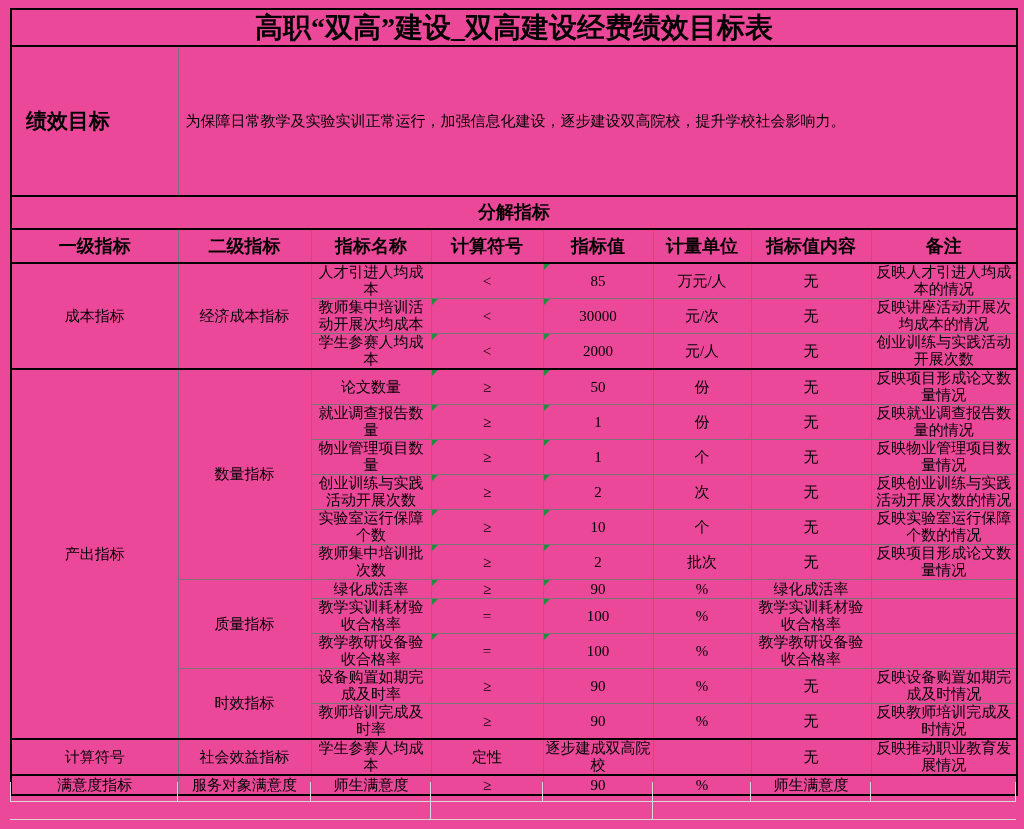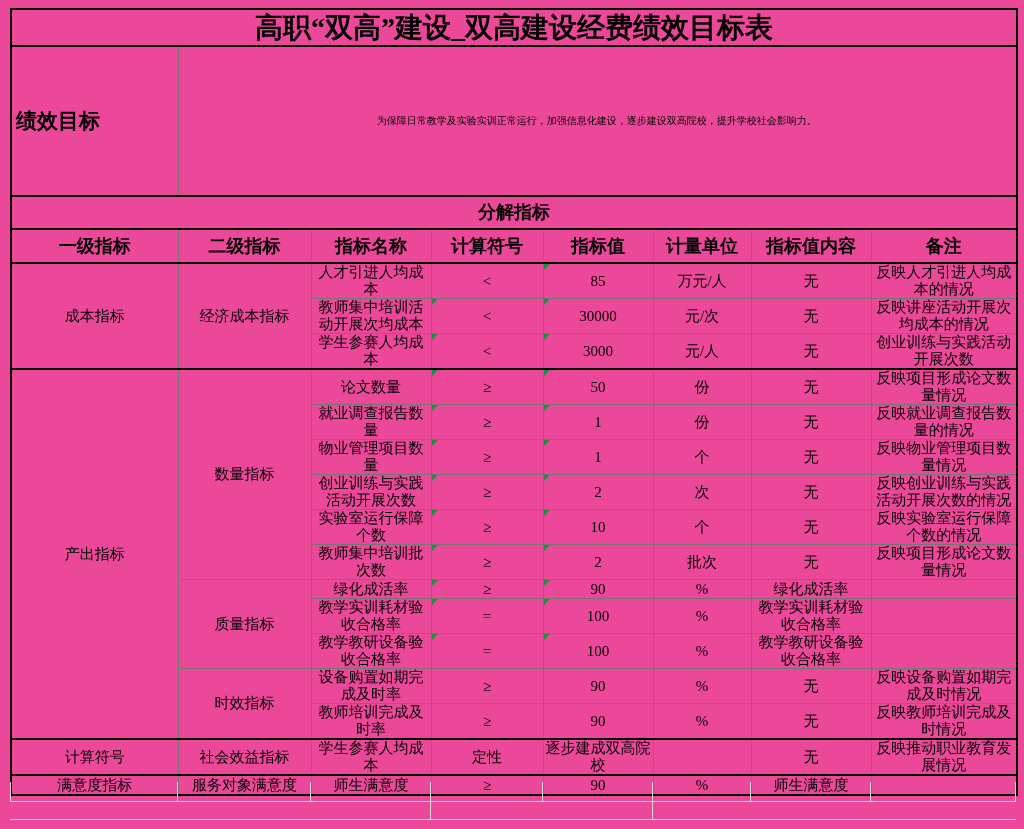--- a/index.html
+++ b/index.html
@@ -10,22 +10,22 @@
              border-collapse:collapse;table-layout:fixed;
              border:2px solid #000;}
   td{border:1px solid #757575;text-align:center;vertical-align:middle;
      font-size:15px;line-height:17px;padding:0 2px;position:relative;
      overflow:hidden;word-break:break-all;}
   
   td.title-cell{font-size:28px;font-weight:bold;line-height:32px;
                 border-bottom:2px solid #000;}
   
   tr.goal td{border-bottom:2px solid #000;}
-  td.goal-label{font-size:21px;font-weight:bold;text-align:left;padding-left:4px;}
-  td.goal-text{text-align:center;padding-left:1px;font-size:10px;line-height:20px;}
+  td.goal-label{font-size:21px;font-weight:bold;text-align:left;padding-left:14px;}
+  td.goal-text{text-align:left;padding-left:7px;font-size:15px;line-height:20px;}
   
   td.section-cell{font-size:18px;font-weight:bold;border-bottom:2px solid #000;}
   tr.head td{font-size:18px;font-weight:bold;border-bottom:2px solid #000;}
   
   tr.gt td{border-top:2px solid #000;}
   
   .tri{position:absolute;top:0;left:0;width:0;height:0;
        border-top:6px solid #1e8e3e;border-right:6px solid transparent;}
   
   .below{position:absolute;left:10px;top:782px;width:1006px;height:40px;}
@@ -88,21 +88,21 @@
       <td>教师集中培训活动开展次均成本</td>
       <td><span class="tri"></span><span>&lt;</span></td>
       <td><span class="tri"></span><span>30000</span></td>
       <td>元/次</td>
       <td>无</td>
       <td>反映讲座活动开展次均成本的情况</td>
     </tr>
     <tr style="height:35px">
       <td>学生参赛人均成本</td>
       <td><span class="tri"></span><span>&lt;</span></td>
-      <td><span class="tri"></span><span>3000</span></td>
+      <td><span class="tri"></span><span>2000</span></td>
       <td>元/人</td>
       <td>无</td>
       <td>创业训练与实践活动开展次数</td>
     </tr>
 
     <tr class="gt" style="height:34px">
       <td rowspan="11">产出指标</td>
       <td rowspan="6">数量指标</td>
       <td>论文数量</td>
       <td><span class="tri"></span><span>≥</span></td>

